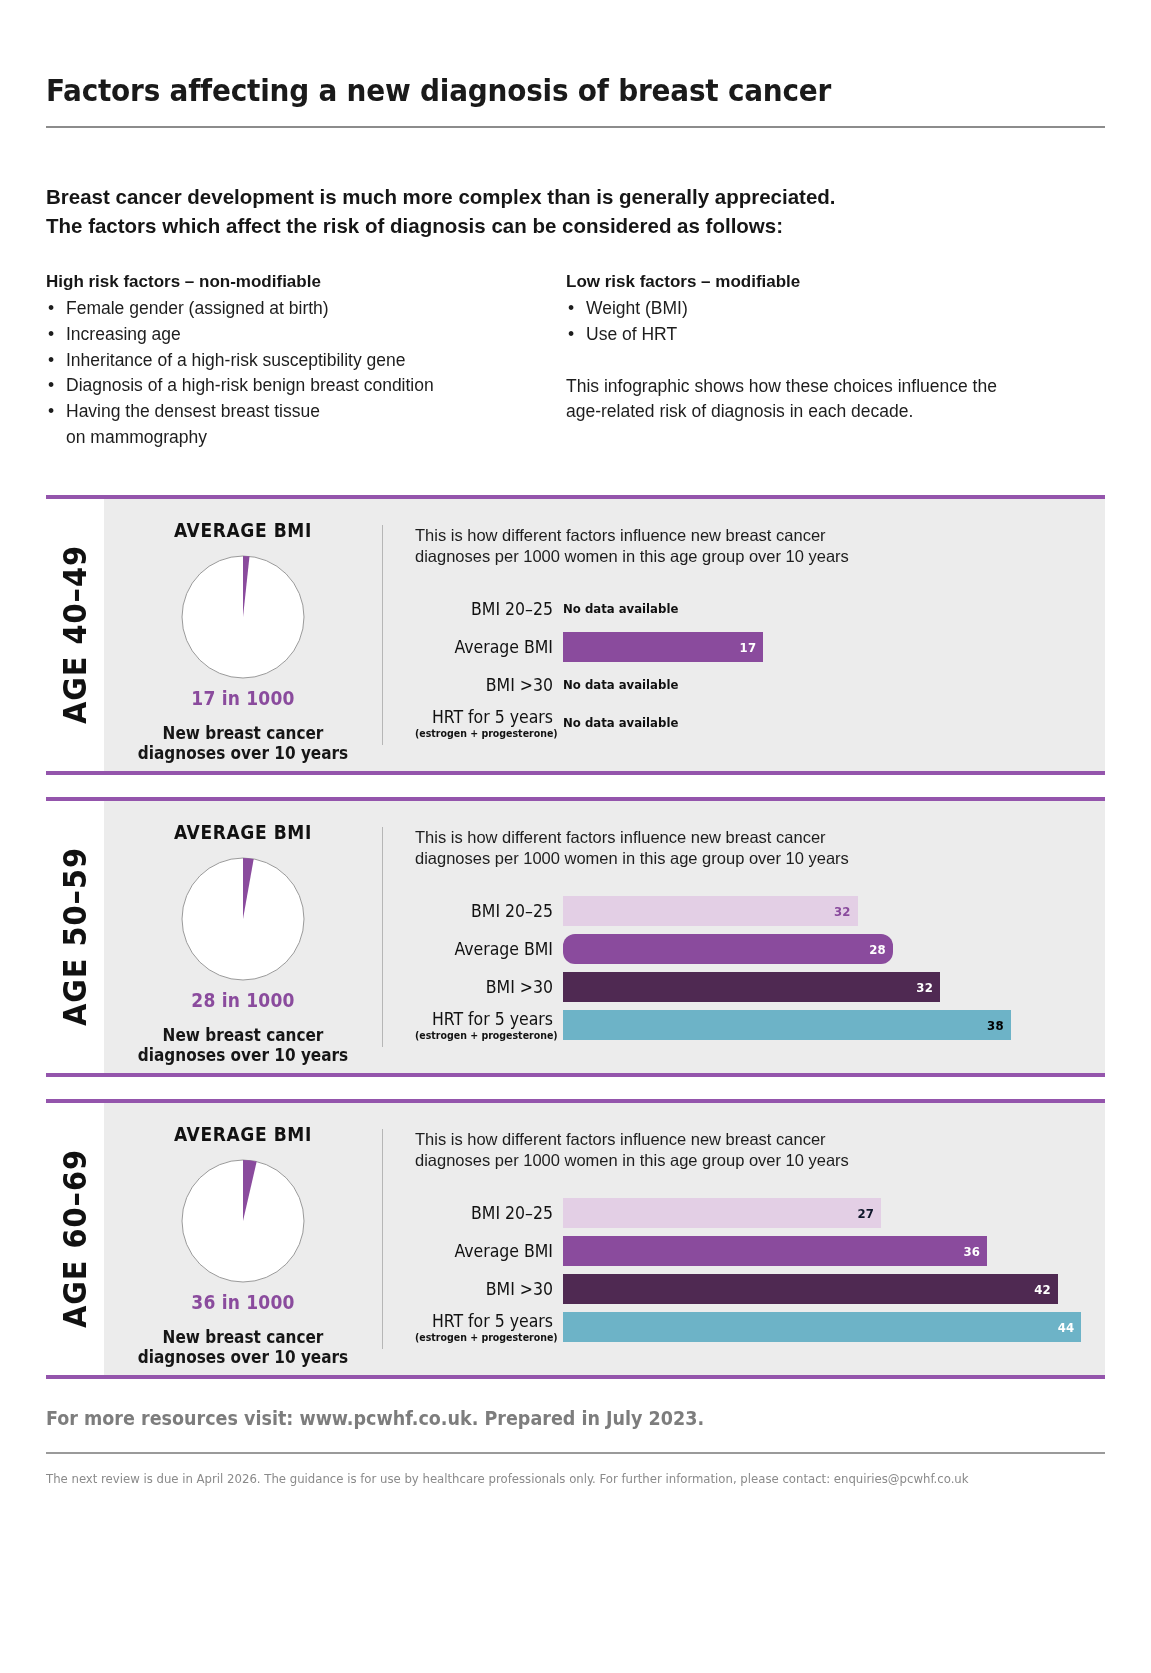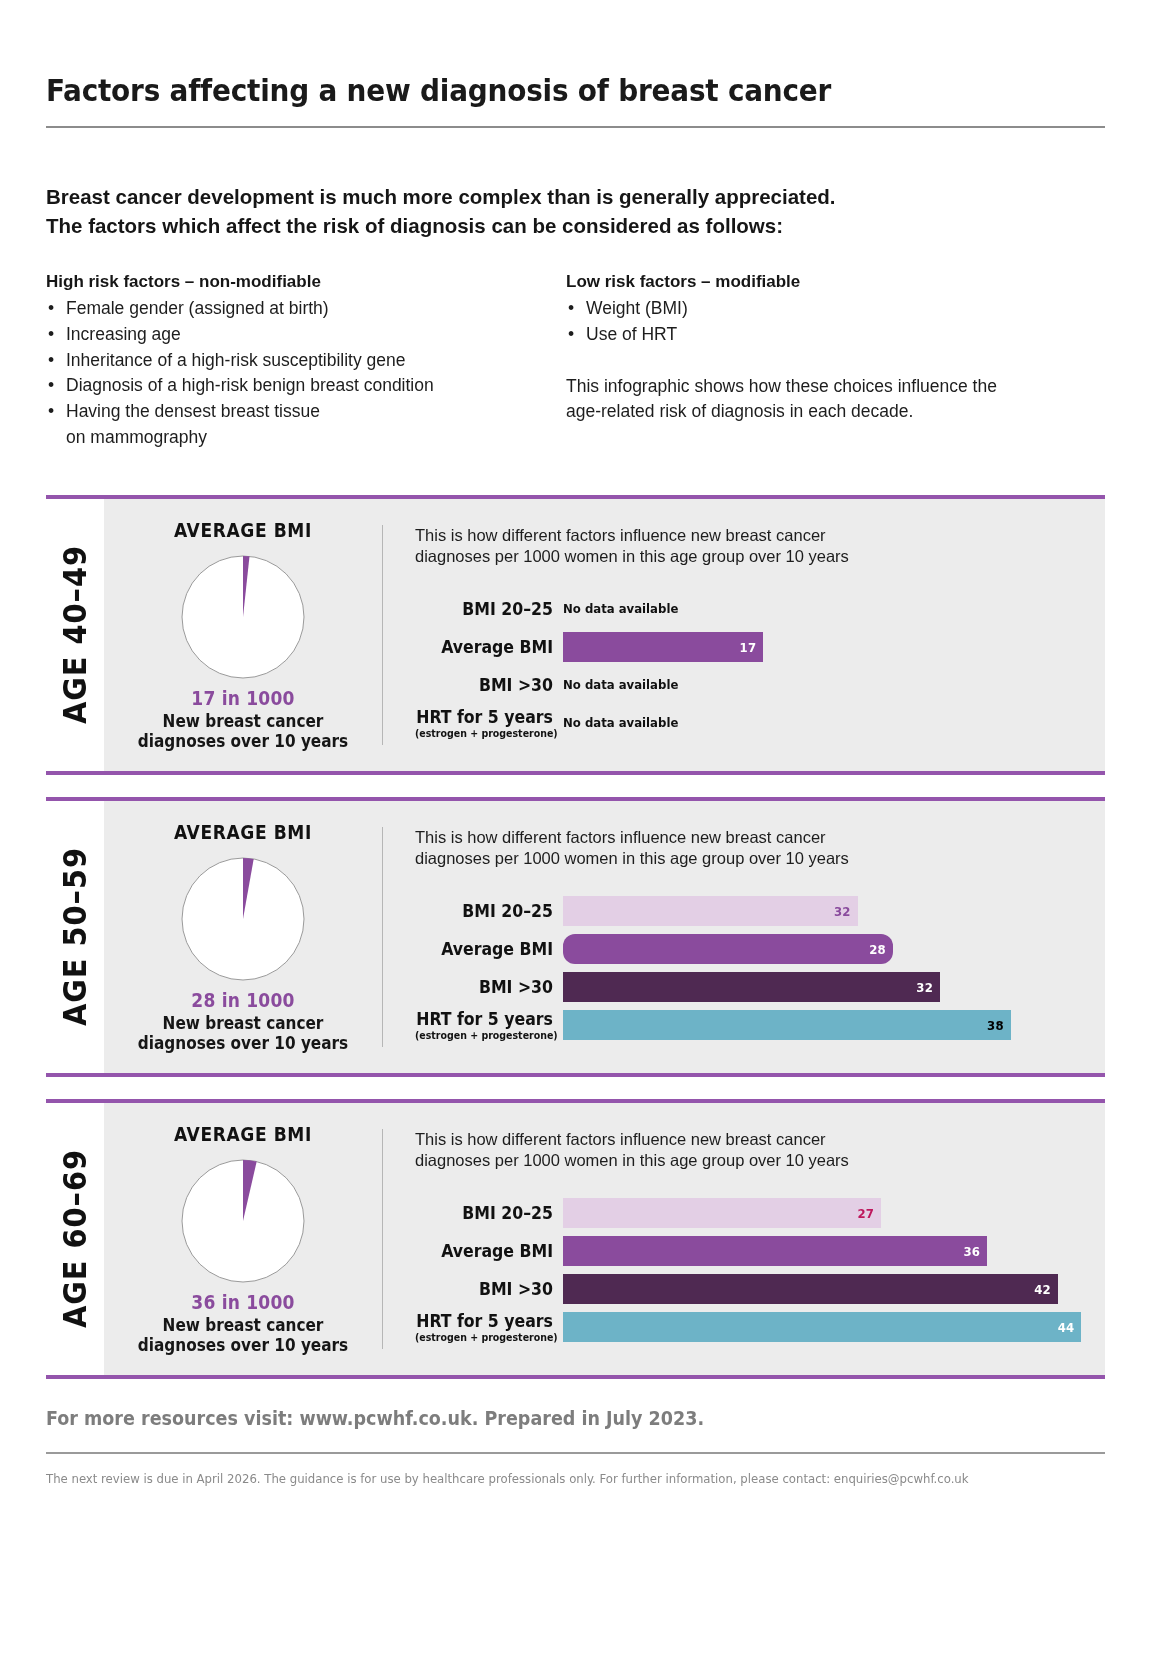--- a/index.html
+++ b/index.html
@@ -54,33 +54,33 @@
   .piecell{width:278px;flex:none;padding-top:20px;box-sizing:border-box;text-align:center;}
   .pietitle{
     font-family:"Liberation Sans Narrow","DejaVu Sans Condensed","Liberation Sans",sans-serif;
     font-weight:bold;font-size:19px;letter-spacing:.6px;color:#111;
   }
   .piewrap{position:relative;width:124px;height:124px;margin:14px auto 0;}
   .piebig{font-weight:bold;font-size:19px;color:#8a4b9d;margin-top:8px;
     font-family:"Liberation Sans Narrow","DejaVu Sans Condensed","Liberation Sans",sans-serif;letter-spacing:.2px;}
   .piesub{
     font-family:"Liberation Sans Narrow","DejaVu Sans Condensed","Liberation Sans",sans-serif;
-    font-weight:bold;font-size:17px;color:#161616;line-height:1.18;margin-top:2px;}
+    font-weight:bold;font-size:17px;color:#161616;line-height:1.18;margin-top:14px;}
 
   .divider{width:1px;background:#b6b6b6;margin:26px 0 26px 0;flex:none;}
 
   .chartcell{flex:1;padding:26px 0 0 32px;box-sizing:border-box;position:relative;}
   .chartintro{font-size:16.5px;color:#1d1d1d;line-height:1.33;}
 
   .bars{margin-top:22px;}
   .barrow{display:flex;align-items:center;height:38px;}
   .barlabelbox{width:148px;flex:none;text-align:right;padding-right:10px;box-sizing:border-box;}
   .barlabel{
     font-family:"Liberation Sans Narrow","DejaVu Sans Condensed","Liberation Sans",sans-serif;
-    font-weight:bold;font-size:17.5px;color:#111;line-height:1.05;white-space:nowrap;}
+    font-weight:normal;font-size:17.5px;color:#111;line-height:1.05;white-space:nowrap;}
   .barsub{
     font-family:"Liberation Sans Narrow","DejaVu Sans Condensed","Liberation Sans",sans-serif;
     font-weight:bold;font-size:10.5px;color:#111;line-height:1.15;white-space:nowrap;}
   .bartrack{flex:1;position:relative;height:30px;}
   .bar{height:30px;display:flex;align-items:center;justify-content:flex-end;
        padding-right:7px;box-sizing:border-box;}
   .barval{
     font-family:"Liberation Sans Narrow","DejaVu Sans Condensed","Liberation Sans",sans-serif;
     font-weight:bold;font-size:13px;letter-spacing:.2px;}
   .nodata{
@@ -292,21 +292,21 @@
               <div>This is how different factors influence new breast cancer</div>
               <div>diagnoses per 1000 women in this age group over 10 years</div>
             </div>
             <div class="bars">
               <div class="barrow">
                 <div class="barlabelbox">
                   <div class="barlabel">BMI 20–25</div>
                 </div>
                 <div class="bartrack">
                   <div class="bar" style="width: 58.6957%; background: rgb(227, 207, 229);">
-                    <span class="barval" style="color: #be185d;">27</span>
+                    <span class="barval" style="color: #0f172a;">27</span>
                   </div>
                 </div>
               </div>
               <div class="barrow">
                 <div class="barlabelbox">
                   <div class="barlabel">Average BMI</div>
                 </div>
                 <div class="bartrack">
                   <div class="bar" style="width: 78.2609%; background: rgb(138, 75, 157);">
                     <span class="barval" style="color: rgb(255, 255, 255);">36</span>

